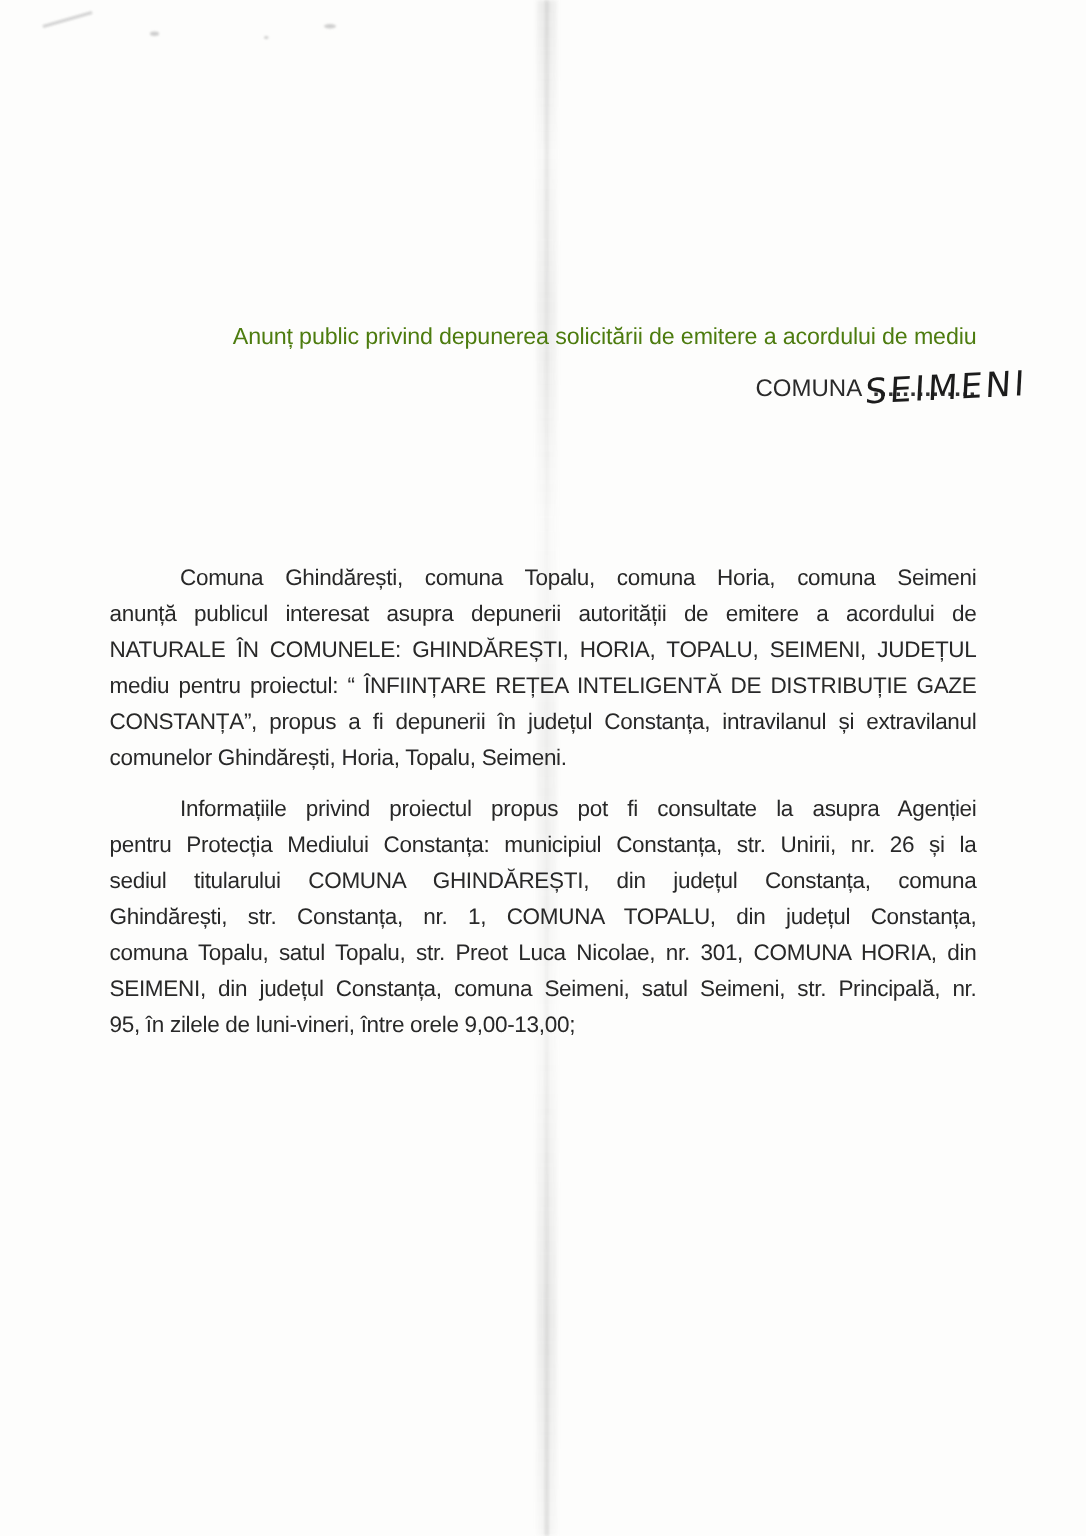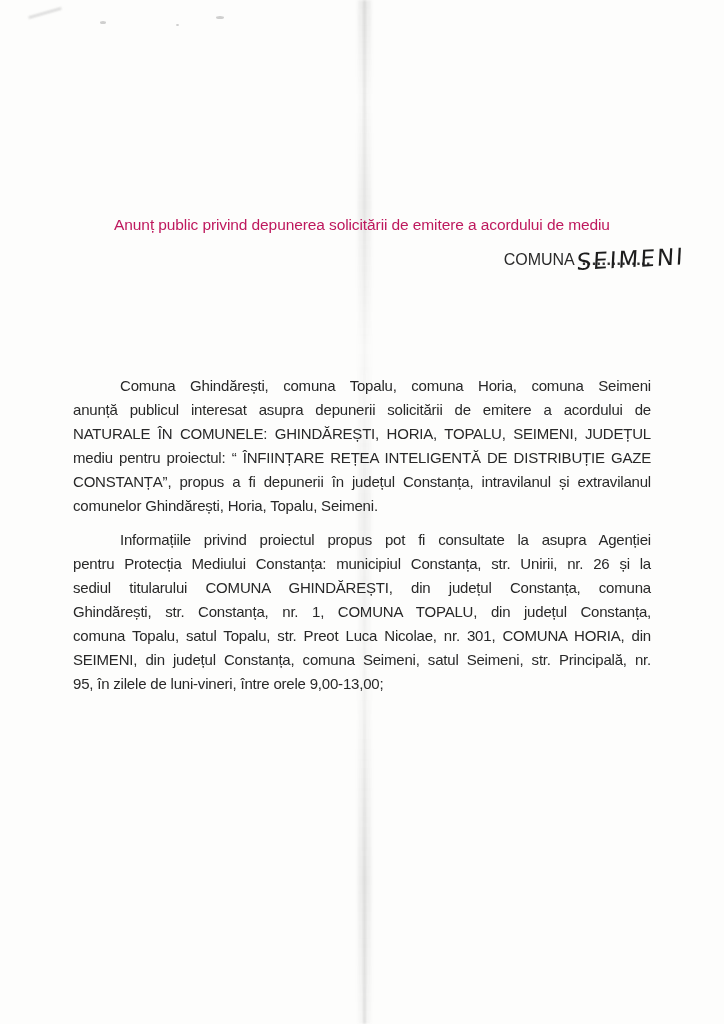--- a/index.html
+++ b/index.html
@@ -35,23 +35,23 @@
     background:rgba(110,110,110,0.30); transform:rotate(-16deg); filter:blur(0.8px);
   }
   .speck { position:absolute; background:rgba(120,120,120,0.35); border-radius:50%; filter:blur(0.6px); }
   .sp1 { left:100px; top:21px; width:6px; height:3px; }
   .sp2 { left:216px; top:16px; width:8px; height:3px; }
   .sp3 { left:176px; top:24px; width:3px; height:2px; }
 
   .content { position:absolute; left:73px; top:213px; width:578px; }
 
   .doc-title {
-    text-align:center;
+    text-align:right;
     font-size:15.5px; line-height:24px;
-    color:#be185d;
+    color:#4d7c0f;
     letter-spacing:-0.1px;
     white-space:nowrap;
   }
   .comuna-line {
     margin-top:8px;
     height:30px;
     text-align:right;
     font-size:16px; line-height:30px;
     color:#2a2a2a;
   }
@@ -98,21 +98,21 @@
 
     <div class="doc-title">Anunț public privind depunerea solicitării de emitere a acordului de mediu</div>
 
     <div class="comuna-line">
       <span>COMUNA</span><span class="dots-wrap"><span class="dots">..............</span><span class="handwritten">SEIMENI</span></span>
     </div>
 
     <div class="para para-1">
 
     <div class="line line-first">Comuna Ghindărești, comuna Topalu, comuna Horia, comuna Seimeni</div>
-        <div class="line">anunță publicul interesat asupra depunerii solicitării de emitere a acordului de</div>
+        <div class="line">anunță publicul interesat asupra depunerii autorității de emitere a acordului de</div>
         <div class="line">NATURALE ÎN COMUNELE: GHINDĂREȘTI, HORIA, TOPALU, SEIMENI, JUDEȚUL</div>
         <div class="line">mediu pentru proiectul: “ ÎNFIINȚARE REȚEA INTELIGENTĂ DE DISTRIBUȚIE GAZE</div>
         <div class="line">CONSTANȚA”, propus a fi depunerii în județul Constanța, intravilanul și extravilanul</div>
         <div class="line line-last">comunelor Ghindărești, Horia, Topalu, Seimeni.</div>
       </div>
 
     <div class="para para-2">
 
     <div class="line line-first">Informațiile privind proiectul propus pot fi consultate la asupra Agenției</div>
         <div class="line">pentru Protecția Mediului Constanța: municipiul Constanța, str. Unirii, nr. 26 și la</div>

